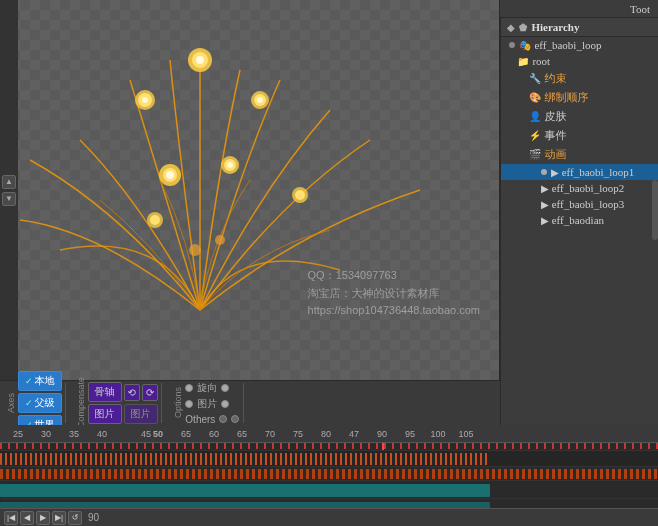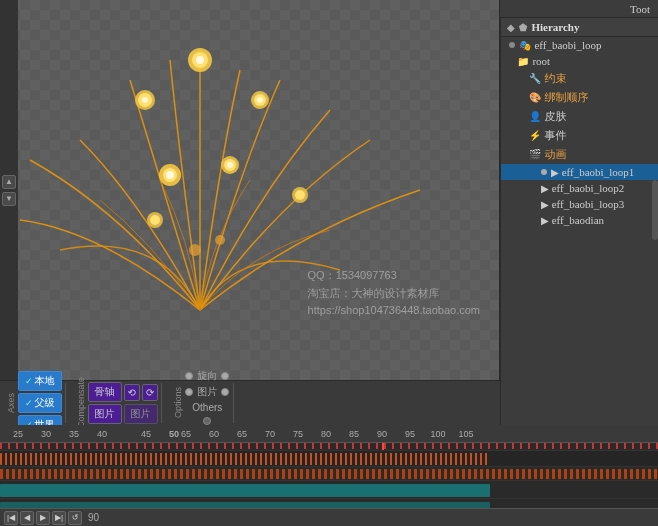--- a/index.html
+++ b/index.html
@@ -322,21 +322,20 @@
     }
 
     
     .others-row {
       display: flex;
       align-items: center;
       gap: 4px;
       font-size: 10px;
       color: #aaa;
       padding: 1px 0;
-      flex-direction: column;
     }
 
     #timeline-bottom {
       position: absolute;
       bottom: 0;
       left: 0;
       width: 658px;
       height: 18px;
       background: #3a3a3a;
       border-top: 1px solid #555;
@@ -585,28 +584,28 @@
 <div style="position:absolute;left:0;top:425px;width:500px;height:5px;background:#2d2d2d;"></div>
 
 <div id="timeline">
 
   <div id="timeline-ruler">
     <div class="ruler-mark" style="left:18px;">25</div>
     <div class="ruler-mark" style="left:46px;text-align:right;">30</div>
     <div class="ruler-mark" style="left:74px;">35</div>
     <div class="ruler-mark" style="left:102px;">40</div>
     <div class="ruler-mark" style="left:130px;margin-left:16px;">45</div>
-    <div class="ruler-mark" style="left:174px;font-weight:bold;">50</div>
+    <div class="ruler-mark" style="left:158px;font-weight:bold;">50</div>
     <div class="ruler-mark" style="left:186px;">65</div>
     <div class="ruler-mark" style="left:214px;">60</div>
     <div class="ruler-mark" style="left:242px;">65</div>
     <div class="ruler-mark" style="left:270px;text-align:right;">70</div>
     <div class="ruler-mark" style="left:298px;">75</div>
     <div class="ruler-mark" style="left:326px;">80</div>
-    <div class="ruler-mark" style="left:354px;">85</div>
+    <div class="ruler-mark" style="left:354px;">47</div>
     <div class="ruler-mark" style="left:382px;">90</div>
     <div class="ruler-mark" style="left:410px;">95</div>
     <div class="ruler-mark" style="left:438px;">100</div>
     <div class="ruler-mark" style="left:466px;">105</div>
   </div>
 
   <div id="timeline-tracks">
 
     <div class="track-row" style="height:8px;">
       <div class="frame-dots"></div>

